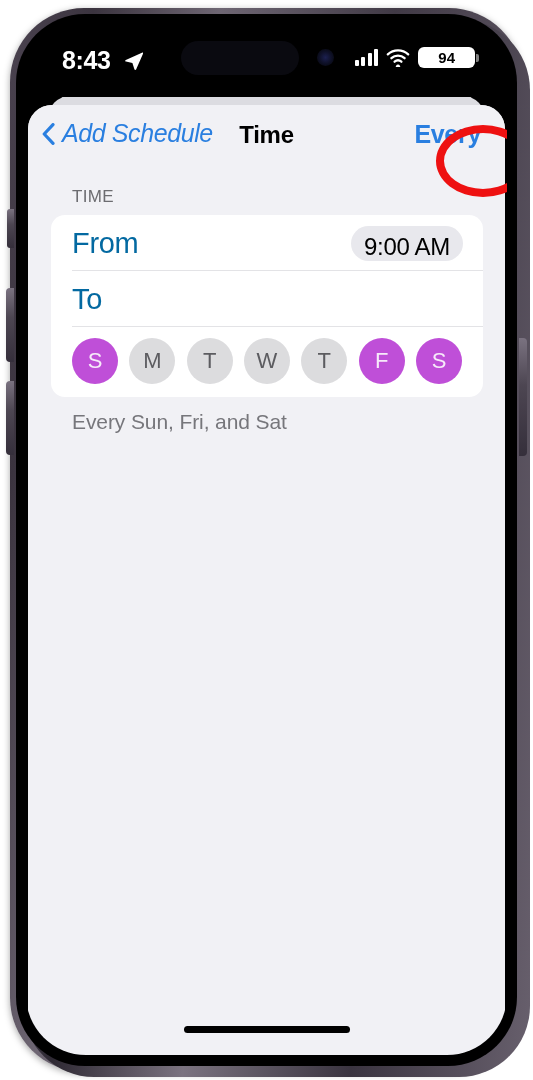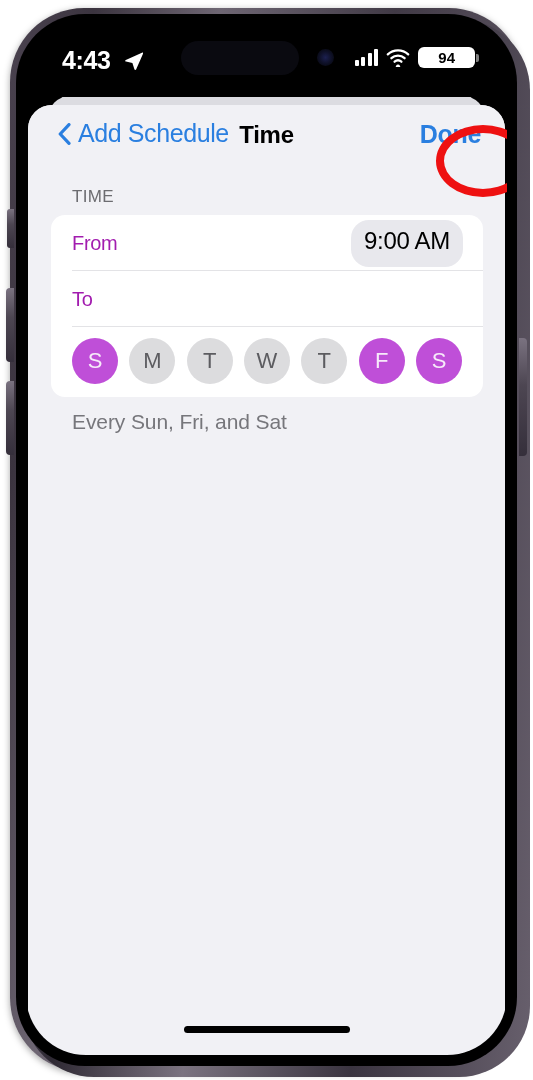--- a/index.html
+++ b/index.html
@@ -183,26 +183,27 @@
   }
 
   
   #nav-bar {
     position: relative;
     height: 61px;
     background: #f1f1f5;
   }
   #back-button {
     position: absolute;
-    left: 30px;
+    left: 14px;
     top: 14px;
     display: flex;
     align-items: center;
     gap: 7px;
     cursor: pointer;
+    font-style: italic;
   }
   #chevron-left-icon {
     width: 13px;
     height: 22px;
     flex: none;
   }
   #back-label {
     color: #2a7fe0;
     font-size: 25px;
     letter-spacing: -0.4px;
@@ -253,29 +254,29 @@
   }
   .row-sep {
     position: absolute;
     left: 21px;
     right: 0;
     bottom: 0;
     height: 1px;
     background: #e3e3e6;
   }
   .row-label {
-    font-size: 20px;
-    color: #a21caf;
+    font-size: 29px;
+    color: #0369a1;
     letter-spacing: -0.3px;
   }
   .time-pill {
     margin-left: auto;
     background: #e8e8ed;
     border-radius: 18px;
-    padding: 7px 13px 12px 13px;
+    padding: 7px 13px 0 13px;
     font-size: 24px;
     color: #000000;
     letter-spacing: -0.3px;
     cursor: pointer;
   }
 
   
   #day-row {
     display: flex;
     align-items: center;
@@ -380,21 +381,21 @@
   <div class="side-btn" id="mute-switch"></div>
   <div class="side-btn" id="volume-up"></div>
   <div class="side-btn" id="volume-down"></div>
   <div class="side-btn" id="power-button"></div>
 
   <div id="phone-bezel"></div>
 
   <div id="screen">
 
     <div id="status-bar">
-      <div id="status-time">4:43</div>
+      <div id="status-time">8:43</div>
       <svg id="location-icon" viewBox="0 0 20 20">
         <path d="M18.5 1.6 L1.8 8.9 C1.0 9.2 1.1 10.4 2.0 10.6 L8.4 12.0 L10.4 18.2 C10.7 19.1 11.9 19.1 12.2 18.2 L18.9 2.9 C19.2 2.1 19.2 1.3 18.5 1.6 Z" fill="#ffffff"></path>
       </svg>
       <div id="dynamic-island"></div>
       <div id="front-camera"></div>
       <div id="status-right">
         <span class="sig-bars">
           <i></i>
             <i></i>
             <i></i>
@@ -419,21 +420,21 @@
     <div id="sheet">
 
       <div id="nav-bar">
         <div id="back-button">
           <svg id="chevron-left-icon" viewBox="0 0 13 22">
             <path d="M11 1.6 L2.2 11 L11 20.4" stroke="#2a7fe0" stroke-width="3.2" fill="none" stroke-linecap="round" stroke-linejoin="round"></path>
           </svg>
           <span id="back-label">Add Schedule</span>
         </div>
         <div id="nav-title">Time</div>
-        <div id="done-button">Done</div>
+        <div id="done-button">Every</div>
       </div>
 
       <div id="section-header">TIME</div>
 
       <div id="time-card">
 
         <div class="card-row">
           <span class="row-label">From</span>
           <span class="time-pill">9:00 AM</span>
           <div class="row-sep"></div>

